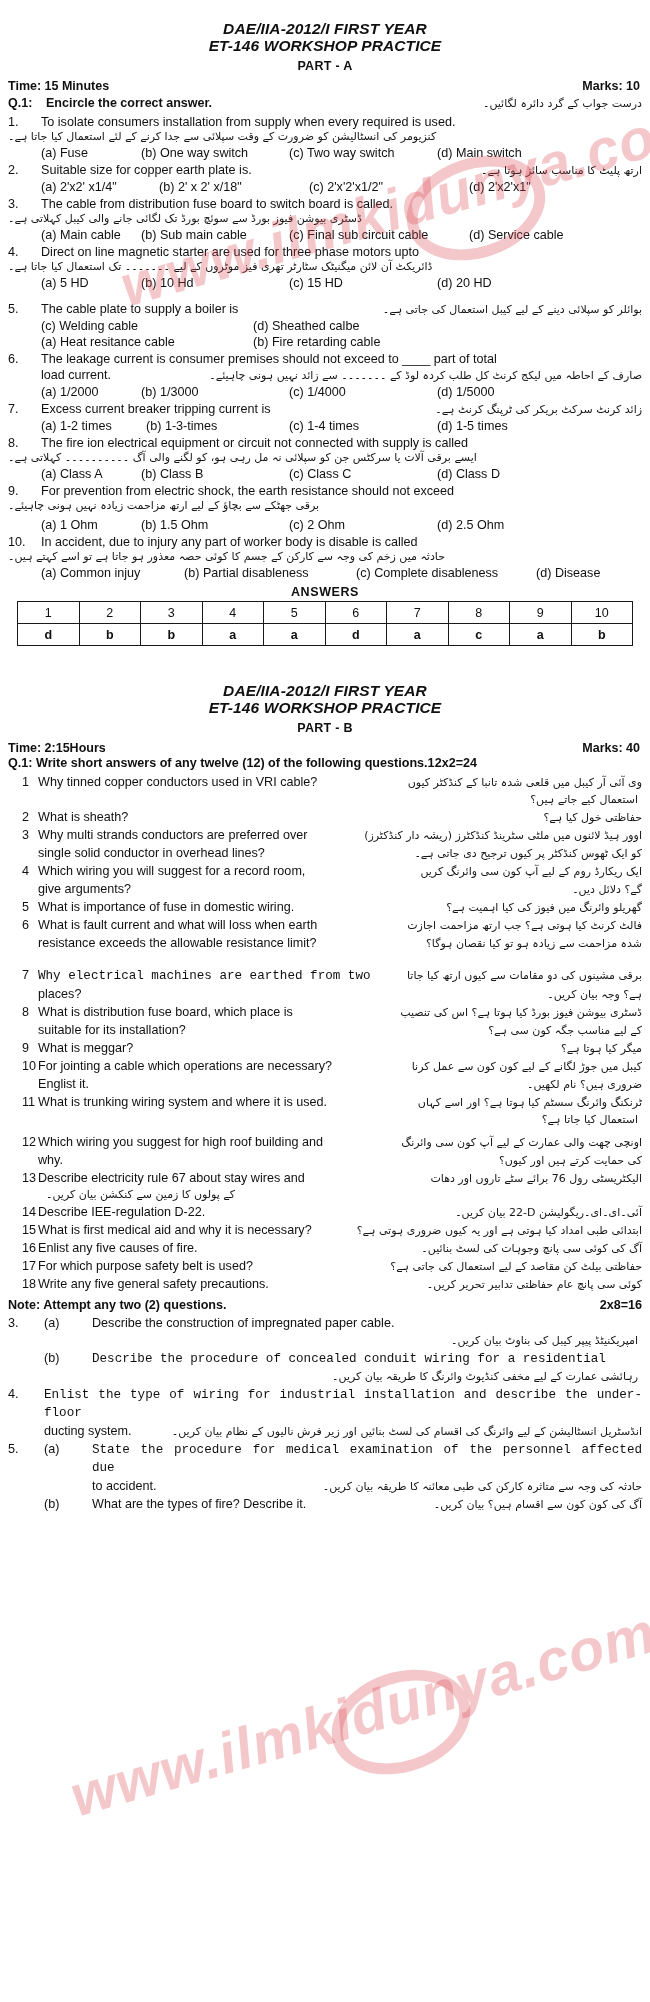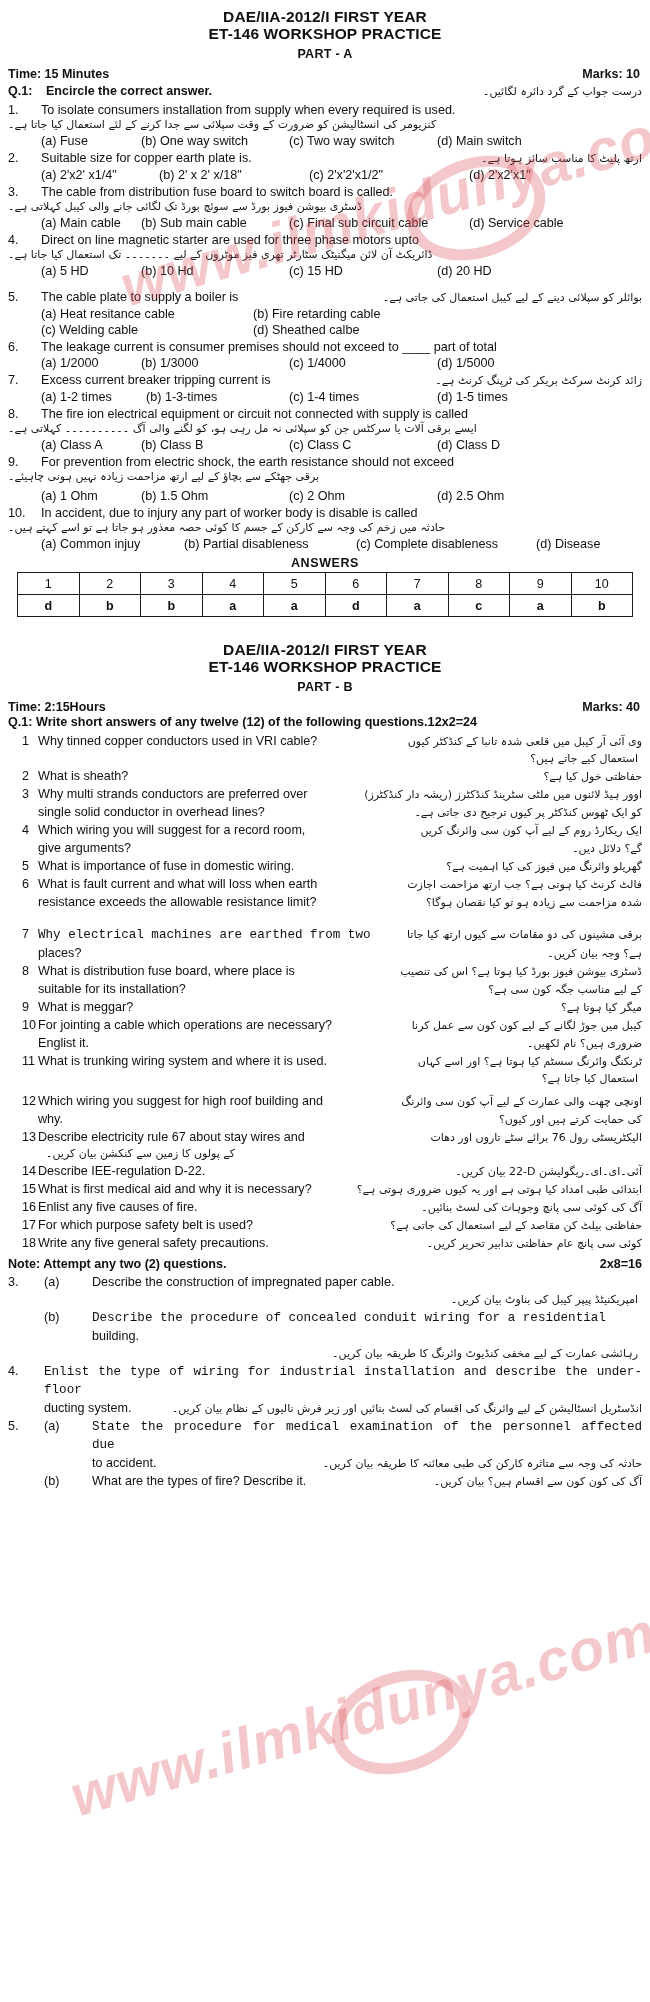--- a/index.html
+++ b/index.html
@@ -47,21 +47,22 @@
   .ring1 { top: 158px; left: 405px; width: 120px; height: 78px; transform: rotate(-18deg); }
   .ring2 { top: 1672px; left: 330px; width: 120px; height: 78px; transform: rotate(-18deg); }
 
   
   .doc-head {
     text-align: center;
     font-weight: bold;
     font-size: 15.5px;
     line-height: 17px;
     letter-spacing: 0.1px;
-    padding-top: 8px;
+    padding-top: 20px;
+    font-style: italic;
   }
   .doc-head .ln2 { }
   .part-label {
     text-align: center;
     font-weight: bold;
     font-size: 12.5px;
     margin-top: 5px;
     letter-spacing: 0.3px;
   }
 
@@ -277,34 +278,39 @@
     </div>
 
     <div class="mcq-item" style="margin-top:10px">
       <div class="mcq-line">
         <span class="mcq-num">5.</span>
         <span class="mcq-stem">The cable plate to supply a boiler is</span>
         <span class="urdu mcq-urdu-inline">بوائلر کو سپلائی دینے کے لیے کیبل استعمال کی جاتی ہے۔</span>
       </div>
       <div class="opts grid2">
         <div class="row">
+          <span>(c) Welding cable</span>
+          <span>(d) Sheathed calbe</span>
+        </div>
+        <div class="row">
           <span>(a) Heat resitance cable</span>
           <span>(b) Fire retarding cable</span>
         </div>
-        <div class="row">
-          <span>(c) Welding cable</span>
-          <span>(d) Sheathed calbe</span>
-        </div>
       </div>
     </div>
 
     <div class="mcq-item">
       <div class="mcq-line">
         <span class="mcq-num">6.</span>
         <span class="mcq-stem">The leakage current is consumer premises should not exceed to ____ part of total</span>
+      </div>
+      <div class="mcq-line">
+        <span class="mcq-num"></span>
+        <span class="mcq-stem">load current.</span>
+        <span class="urdu mcq-urdu-inline">صارف کے احاطہ میں لیکج کرنٹ کل طلب کردہ لوڈ کے ۔۔۔۔۔۔۔ سے زائد نہیں ہونی چاہیئے۔</span>
       </div>
       <div class="opts">
         <span class="w-a">(a) 1/2000</span>
         <span class="w-b">(b) 1/3000</span>
         <span class="w-c">(c) 1/4000</span>
         <span>(d) 1/5000</span>
       </div>
     </div>
 
     <div class="mcq-item">
@@ -479,21 +485,21 @@
       </div>
       <div class="sa-cont">
         <span class="en">places?</span>
         <span class="urdu ur">ہے؟ وجہ بیان کریں۔</span>
       </div>
     </div>
 
     <div class="sa-item">
       <div class="sa-row">
         <span class="sa-num">8</span>
-        <span class="sa-en">What is distribution fuse board, where place is</span>
+        <span class="sa-en">What is distribution fuse board, which place is</span>
         <span class="urdu sa-ur">ڈسٹری بیوشن فیوز بورڈ کیا ہوتا ہے؟ اس کی تنصیب</span>
       </div>
       <div class="sa-cont">
         <span class="en">suitable for its installation?</span>
         <span class="urdu ur">کے لیے مناسب جگہ کون سی ہے؟</span>
       </div>
     </div>
 
     <div class="sa-item">
       <div class="sa-row">
@@ -604,21 +610,20 @@
       </div>
       <div class="urdu lq-ur">امپریکنیٹڈ پیپر کیبل کی بناوٹ بیان کریں۔</div>
     </div>
 
     <div class="long-item">
       <div class="lq-row">
         <span class="lq-num"></span>
         <span class="lq-sub">(b)</span>
         <span class="lq-body justify">Describe the procedure of concealed conduit wiring for a residential</span>
       </div>
-      <div class="lq-indent">building.</div>
       <div class="urdu lq-ur">رہائشی عمارت کے لیے مخفی کنڈیوٹ وائرنگ کا طریقہ بیان کریں۔</div>
     </div>
 
     <div class="long-item">
       <div class="lq-row">
         <span class="lq-num">4.</span>
         <span class="lq-body justify">Enlist the type of wiring for industrial installation and describe the under-floor</span>
       </div>
       <div class="lq-indent-2 lq-inline">
         <span class="en">ducting system.</span>

